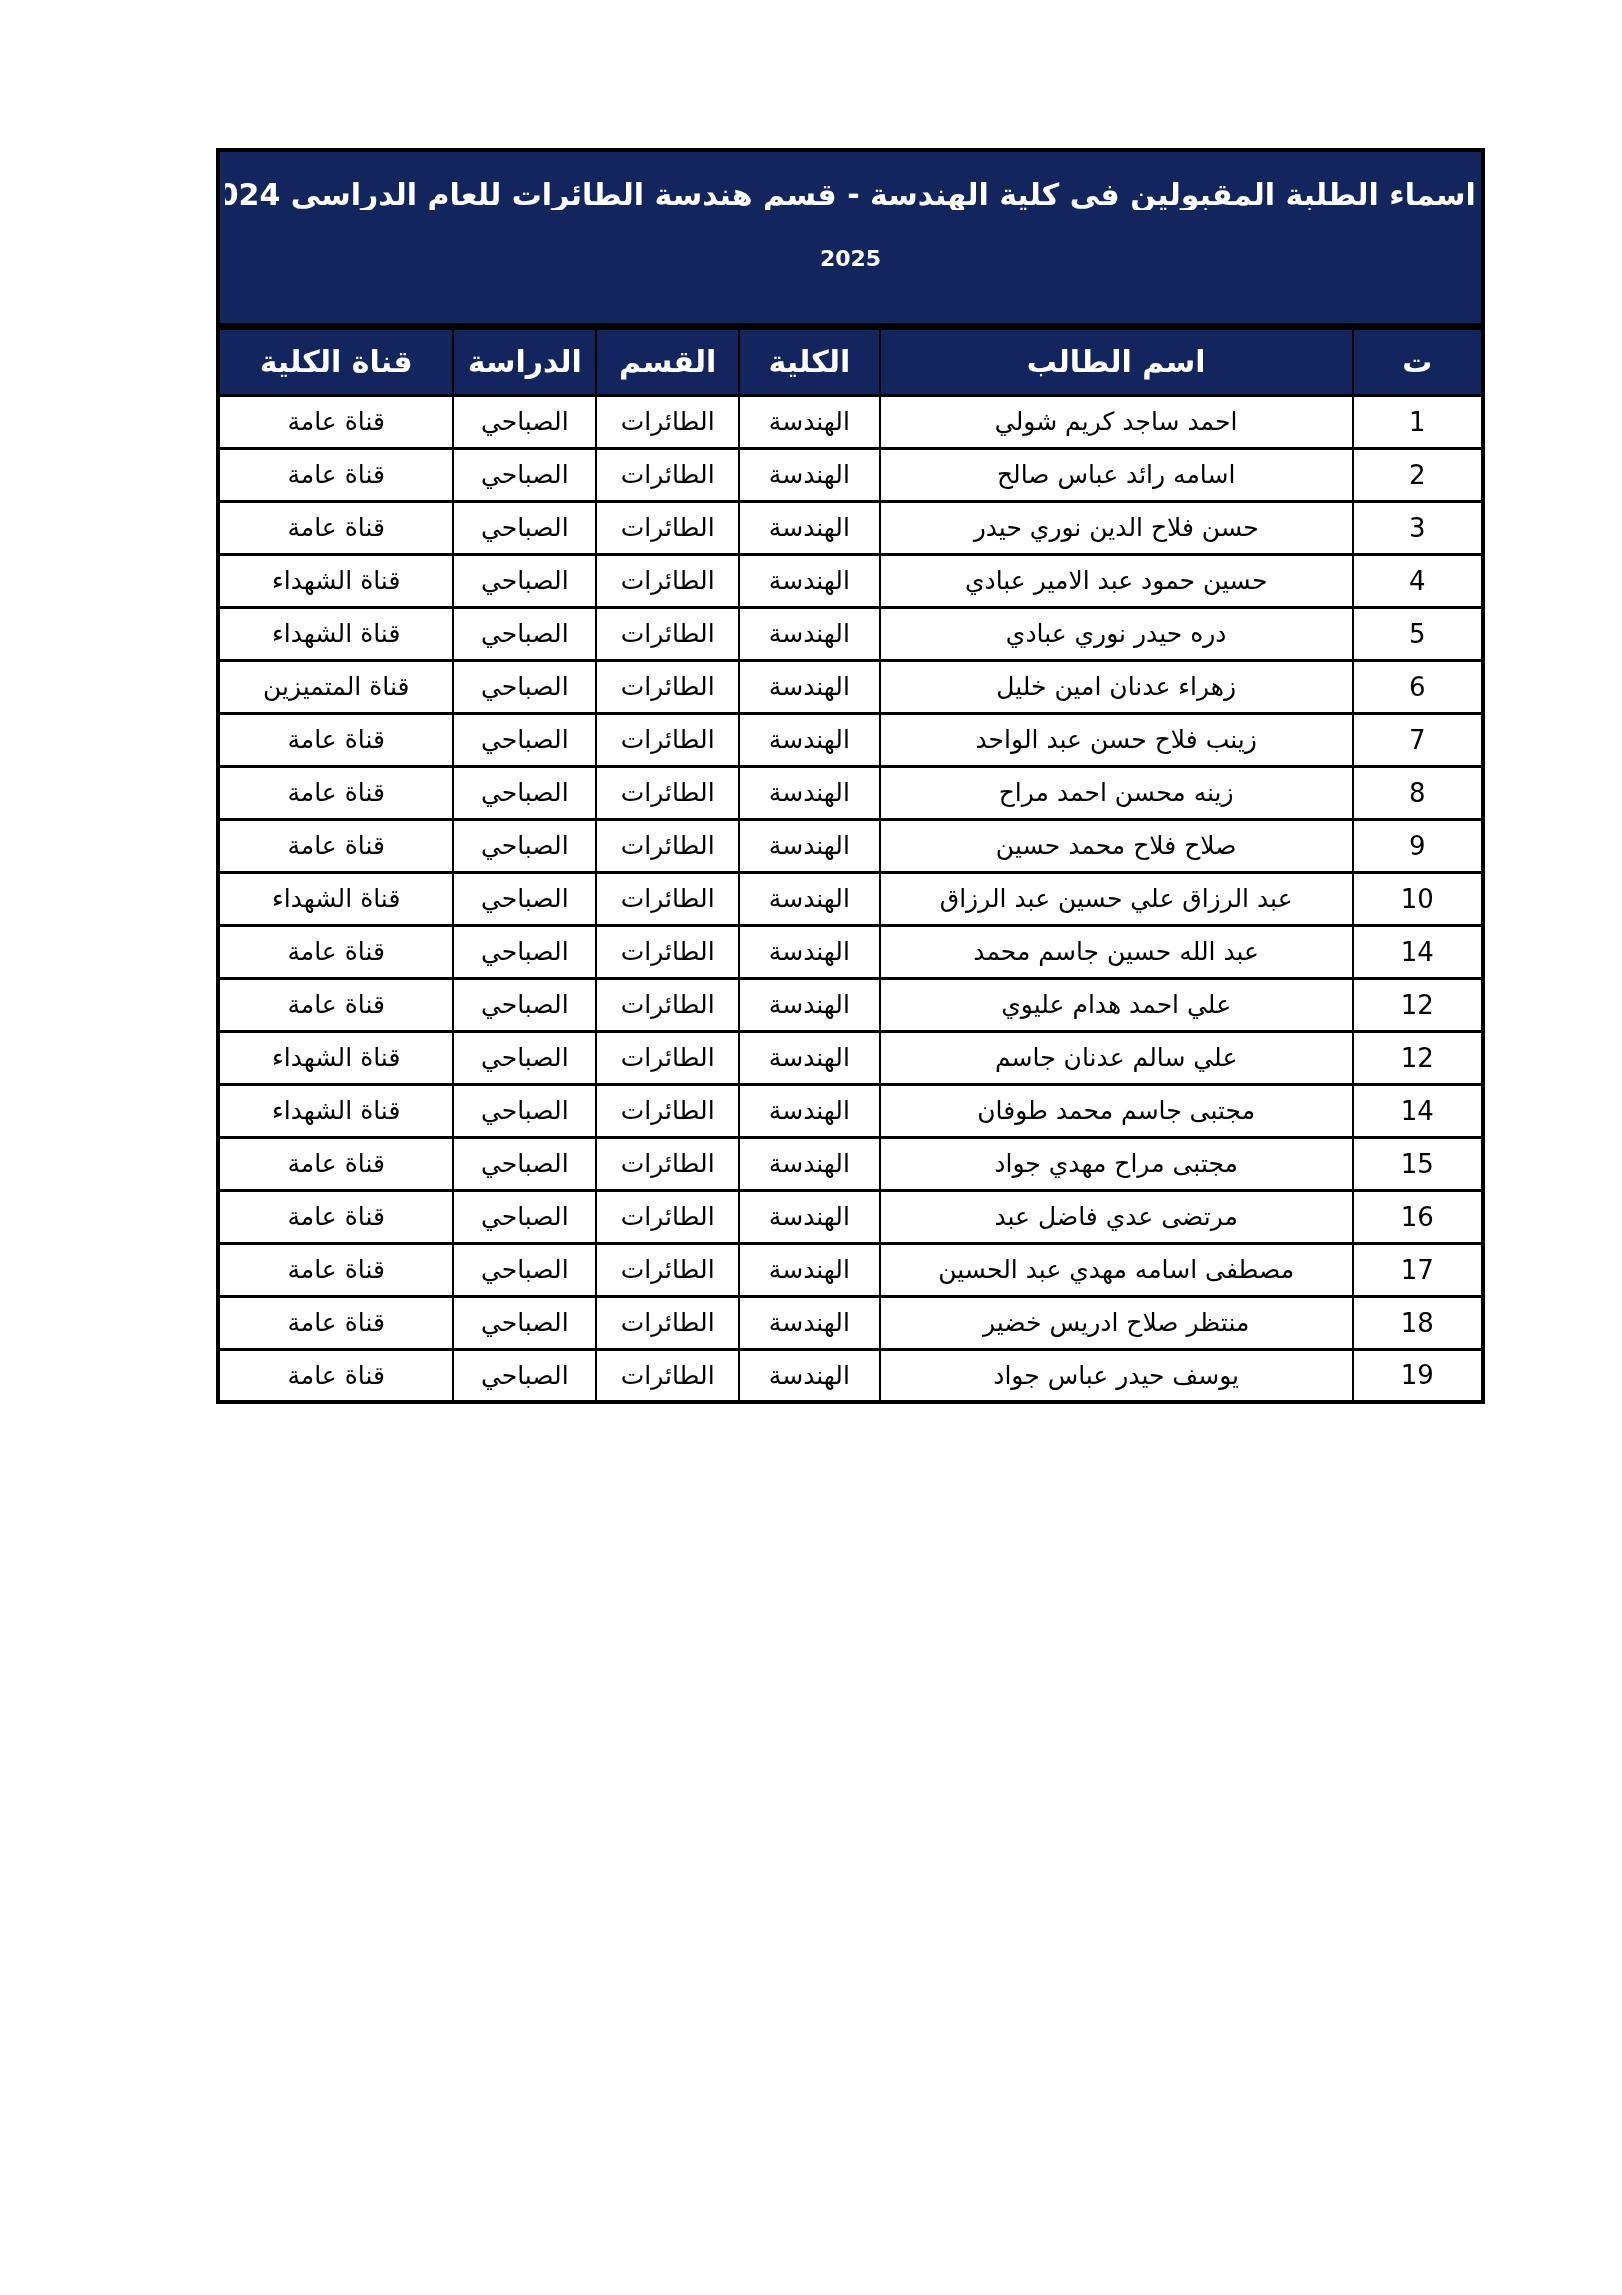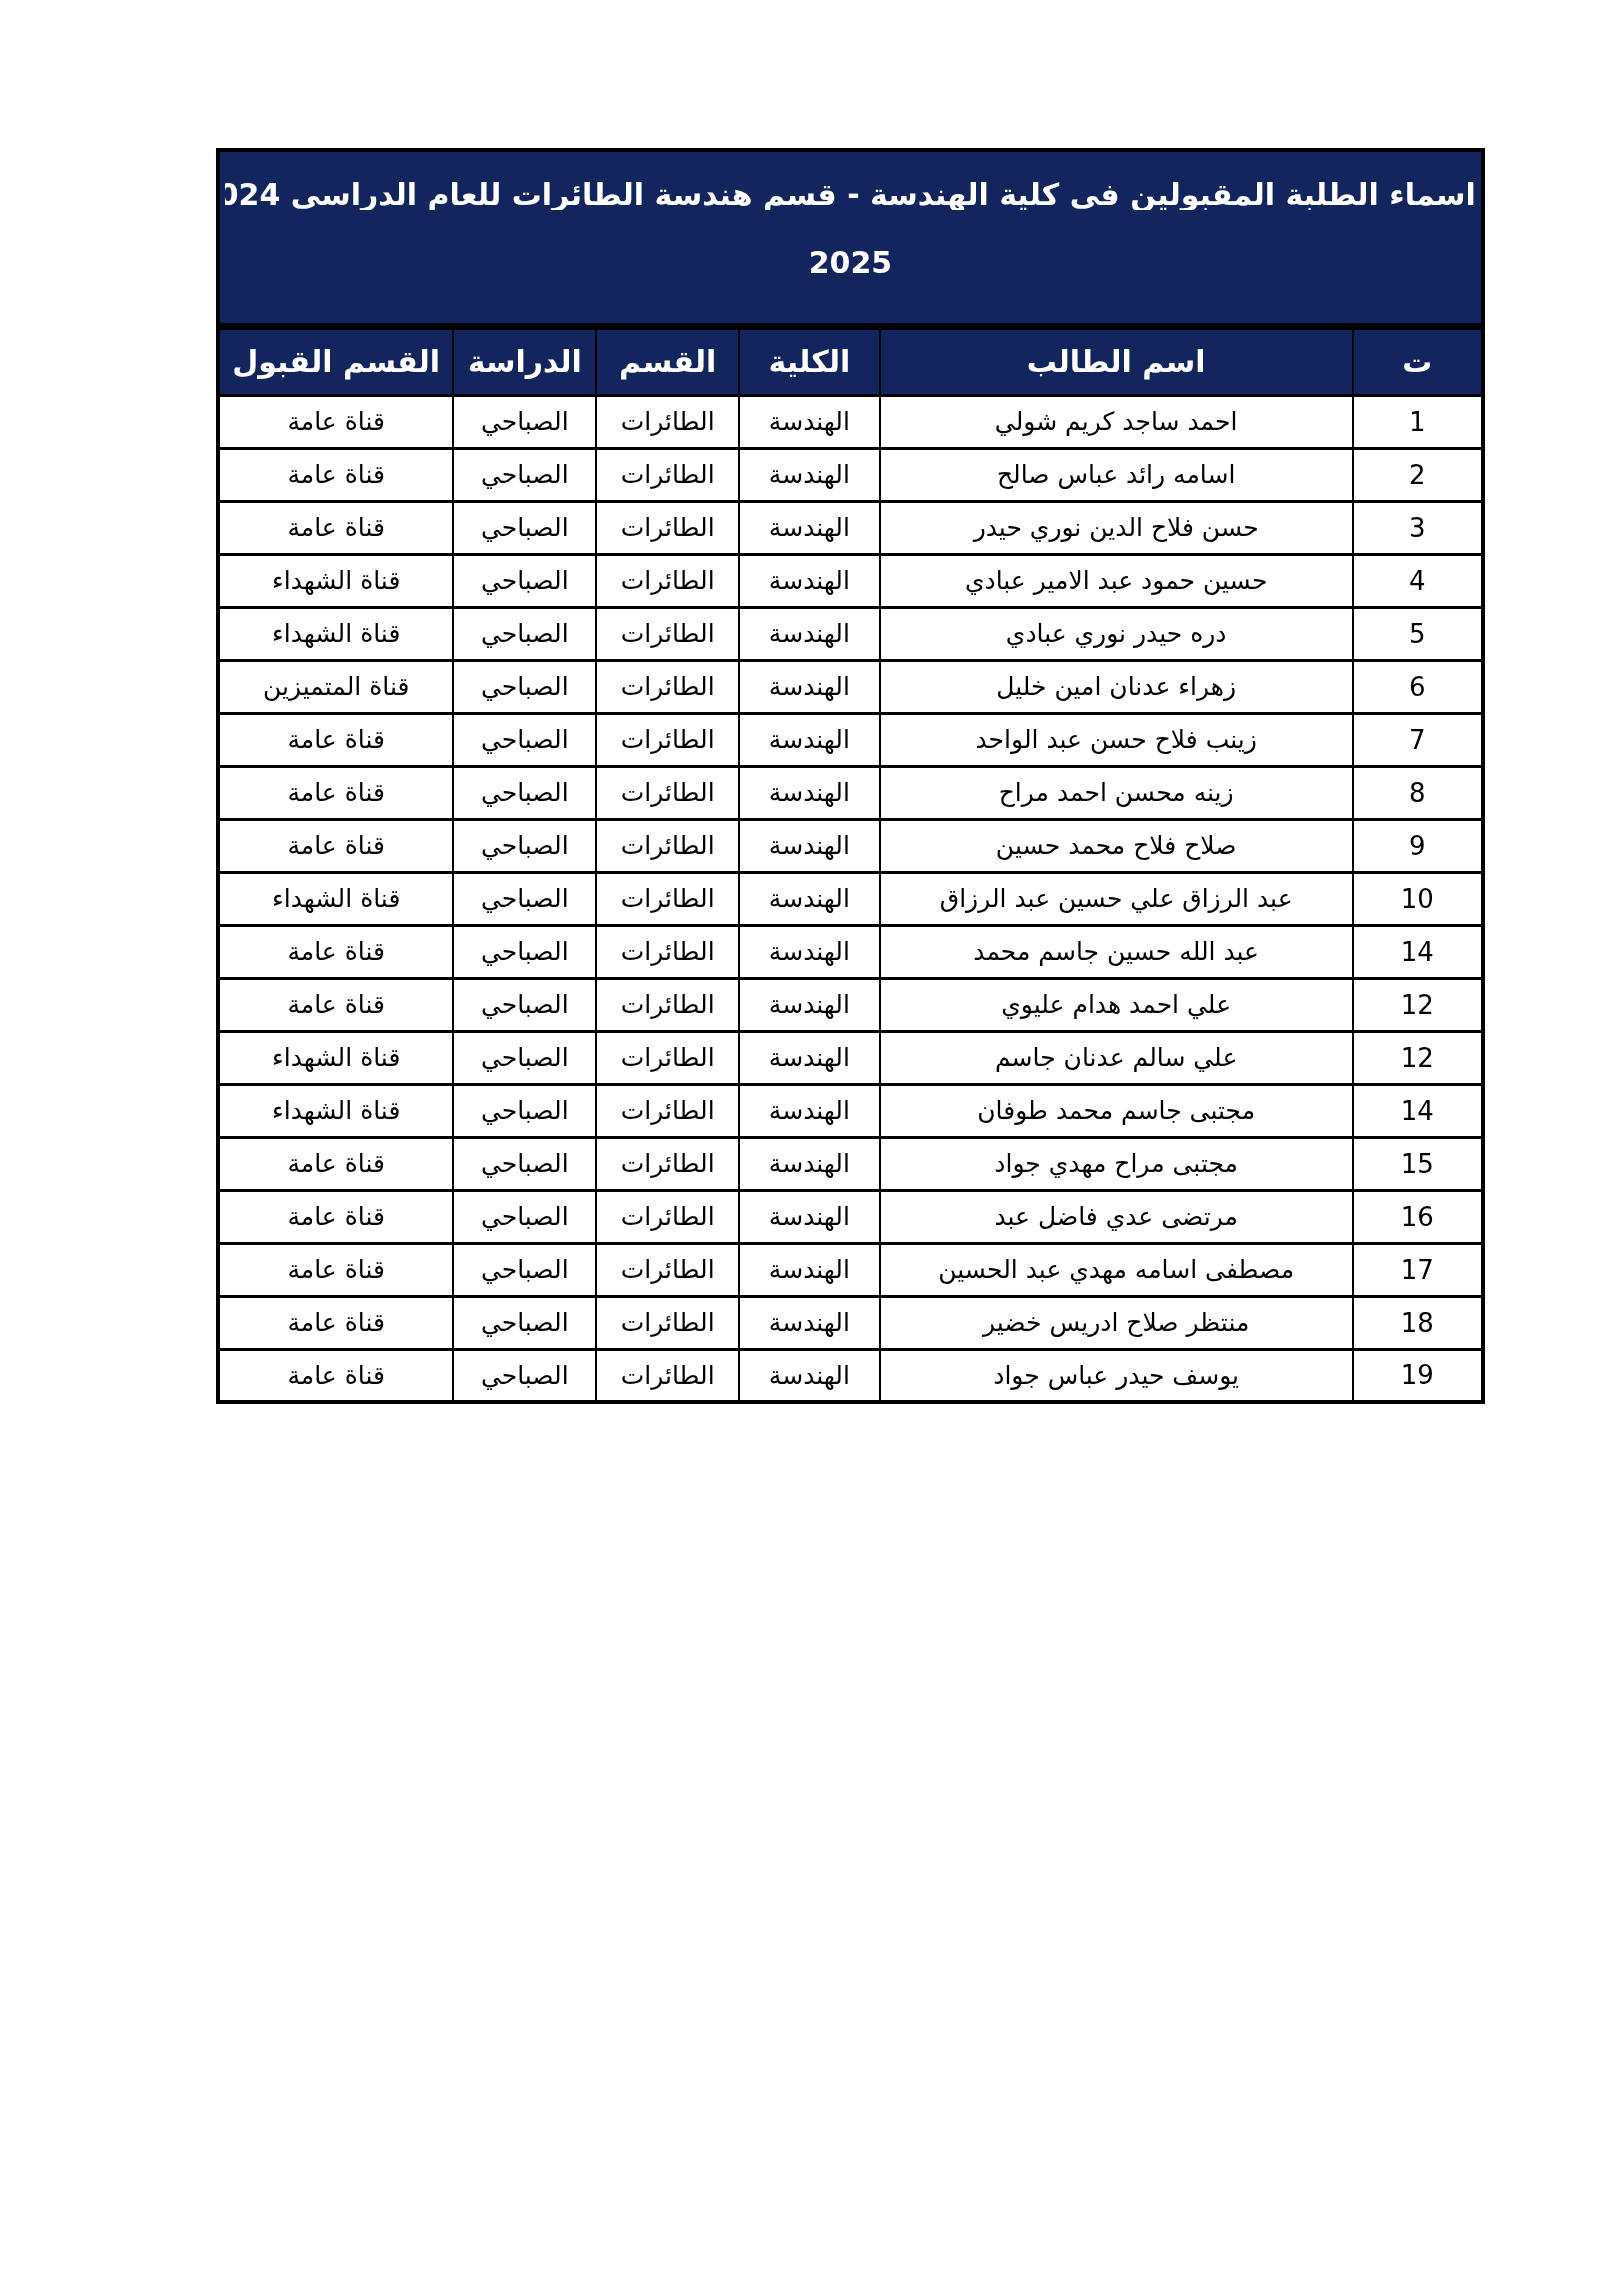--- a/index.html
+++ b/index.html
@@ -34,21 +34,21 @@
     min-height: 178px;
   }
   .title-line1 {
     font-size: 30px;
     line-height: 1.0;
     white-space: nowrap;
     overflow: hidden;
     margin-bottom: 38px;
   }
   .title-line2 {
-    font-size: 30px;
+    font-size: 22px;
     line-height: 1.0;
   }
   table.students {
     width: 100%;
     border-collapse: collapse;
     table-layout: fixed;
     direction: rtl;
   }
   table.students th {
     box-sizing: border-box;
@@ -115,21 +115,21 @@
         <col class="c-study">
         <col class="c-channel">
       </colgroup>
       <thead>
         <tr>
           <th>ت</th>
           <th>اسم الطالب</th>
           <th>الكلية</th>
           <th>القسم</th>
           <th>الدراسة</th>
-          <th>القسم القبول</th>
+          <th>قناة الكلية</th>
         </tr>
       </thead>
       <tbody id="rows-body">
           <tr>
     <td class="col-no">1</td>
     <td class="col-name">احمد ساجد كريم شولي</td>
     <td class="col-college">الهندسة</td>
     <td class="col-dept">الطائرات</td>
     <td class="col-study">الصباحي</td>
     <td class="col-channel">قناة عامة</td>

